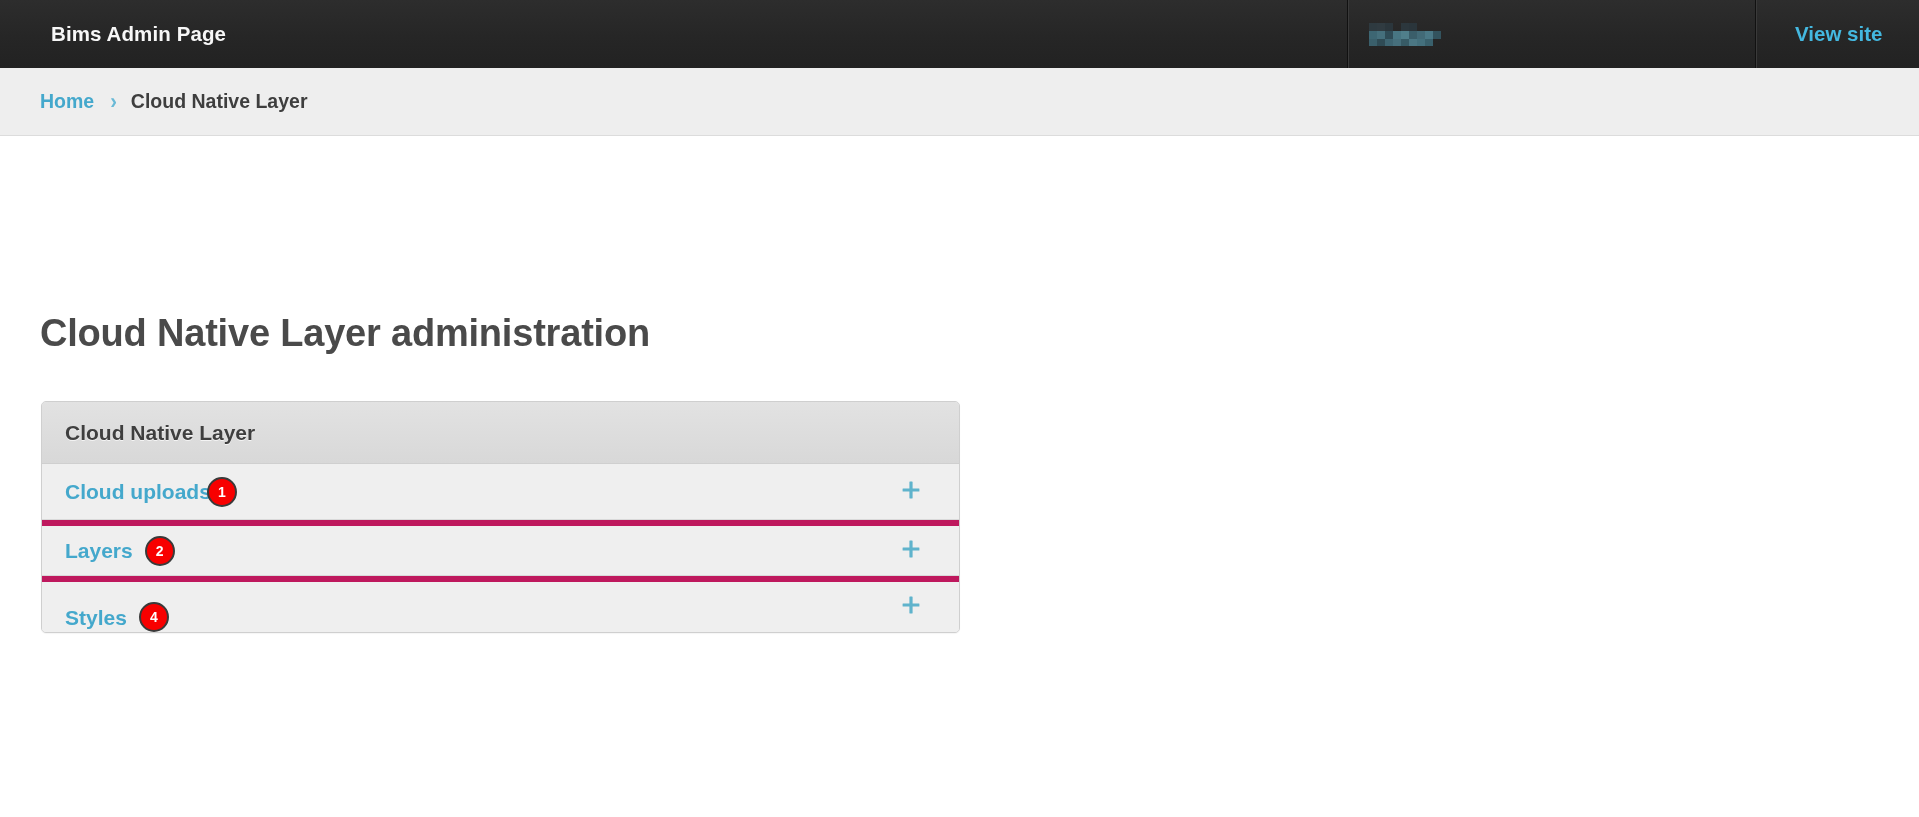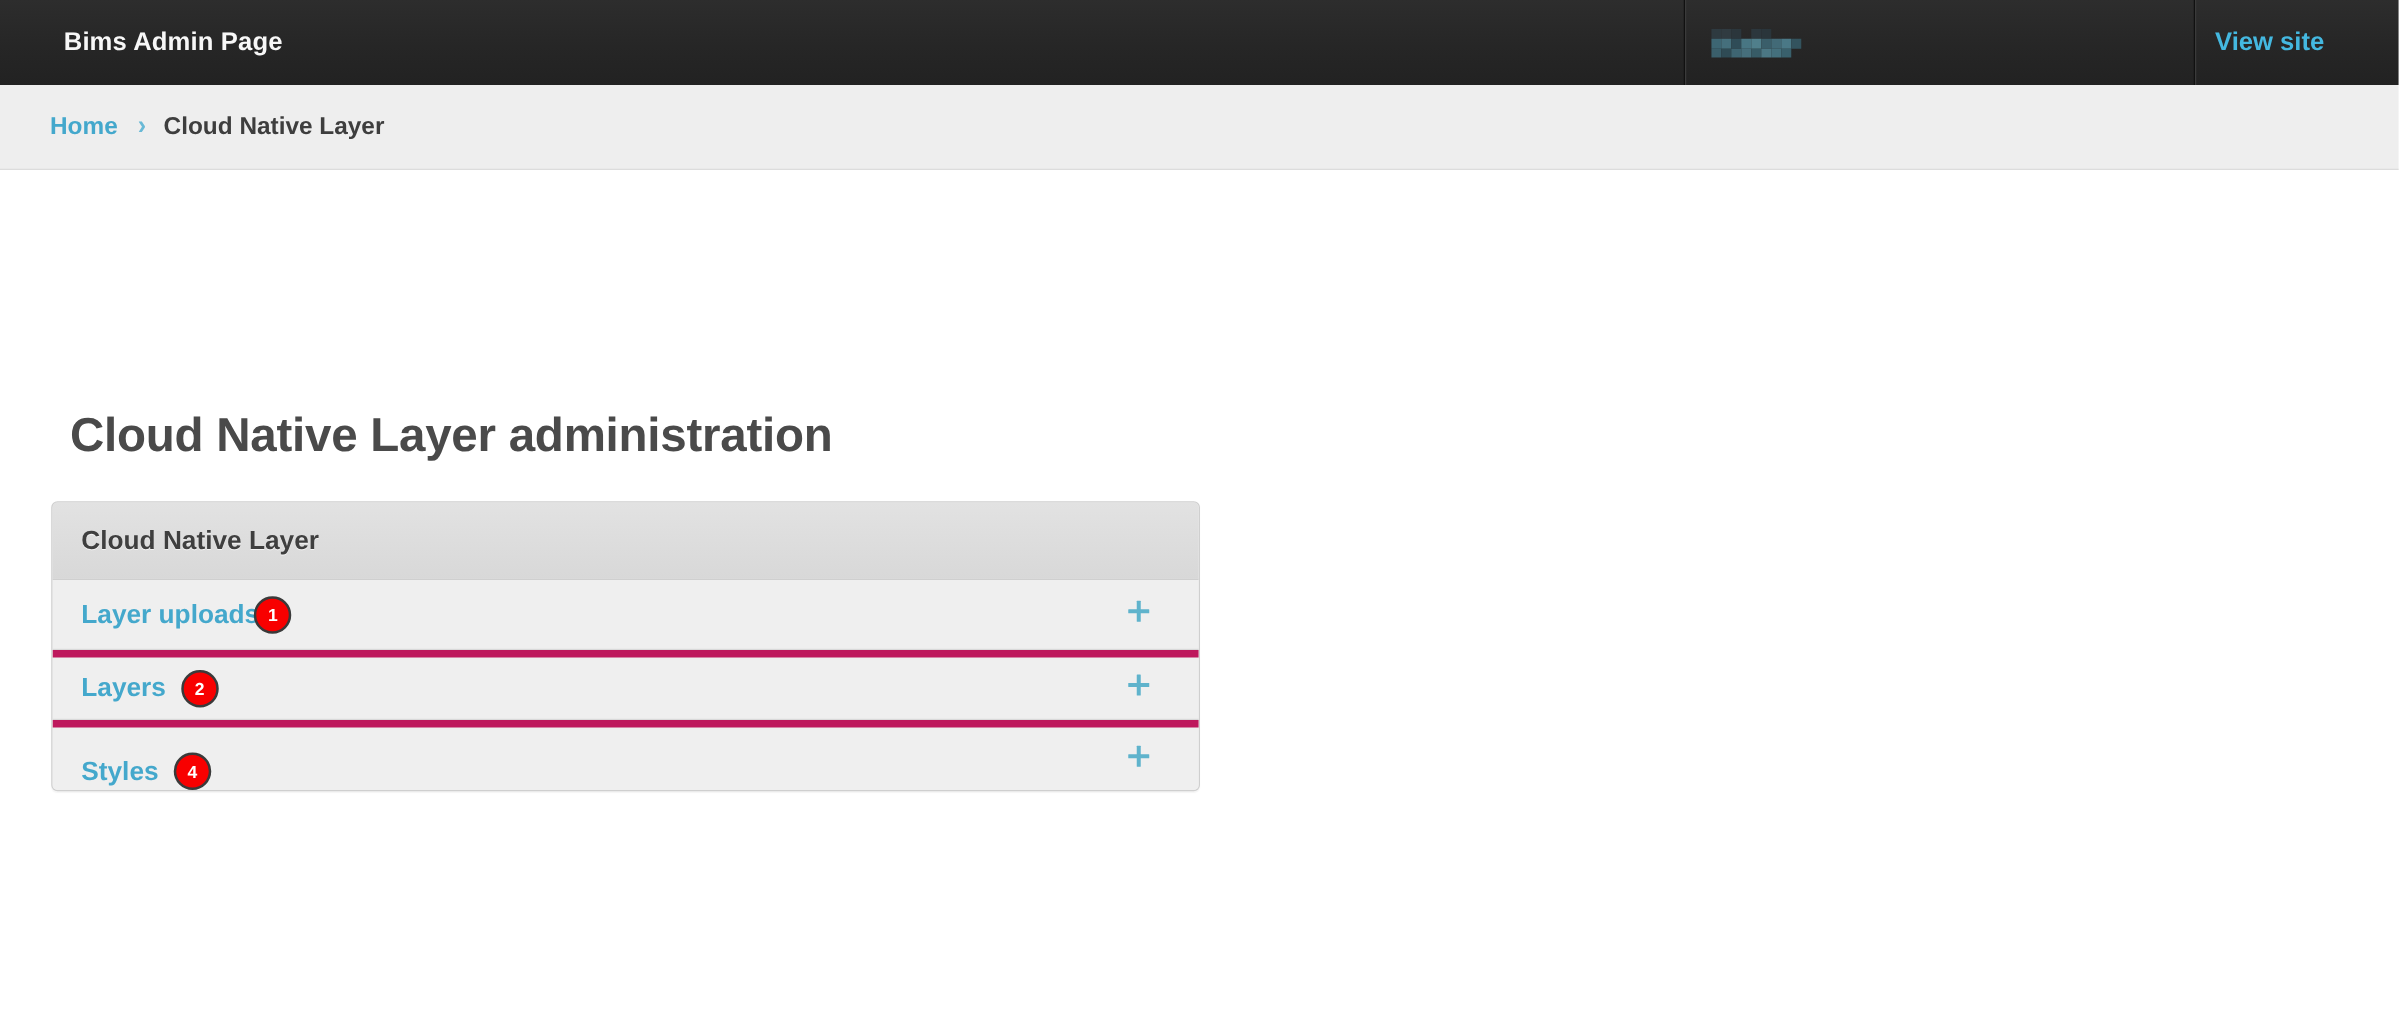--- a/index.html
+++ b/index.html
@@ -62,21 +62,21 @@
     image-rendering: pixelated;
   }
   #user-redacted i {
     position: absolute;
     display: block;
   }
   #viewsite-block {
     flex: 0 0 163px;
     display: flex;
     align-items: center;
-    padding-left: 16px;
+    padding-left: 39px;
   }
   #viewsite-link {
     color: #44b8e0;
     font-size: 20.5px;
     font-weight: bold;
     text-decoration: none;
     cursor: pointer;
     line-height: 1;
   }
 
@@ -112,21 +112,21 @@
   #content {
     padding: 0;
     background: #ffffff;
     height: 698px;
     position: relative;
   }
   #page-title {
     position: absolute;
     left: 40px;
     top: 178px;
-    margin: 16px;
+    margin: 0;
     font-size: 38px;
     font-weight: bold;
     color: #4a4a4a;
     line-height: 1;
     letter-spacing: -0.2px;
   }
 
   
   #app-panel {
     position: absolute;
@@ -270,21 +270,21 @@
 
   <div id="app-panel">
 
     <div id="app-panel-header">
       <span id="app-panel-header-title">Cloud Native Layer</span>
     </div>
 
     <div id="model-rows">
         <div class="model-row">
           <div class="model-row-left">
-            <a href="#" class="model-link">Layer uploads</a>
+            <a href="#" class="model-link">Cloud uploads</a>
             <span class="annot-badge badge-tight">1</span>
           </div>
           <div class="add-cell">
             <a href="#" class="add-icon"><svg width="22" height="22" viewBox="0 0 22 22" aria-hidden="true">
                 <rect x="9.4" y="2.6" width="3.2" height="16.8" rx="0.4" fill="#5fb3cc"></rect>
                 <rect x="2.6" y="9.4" width="16.8" height="3.2" rx="0.4" fill="#5fb3cc"></rect>
               </svg></a>
           </div>
         </div>
         <div class="model-row">

